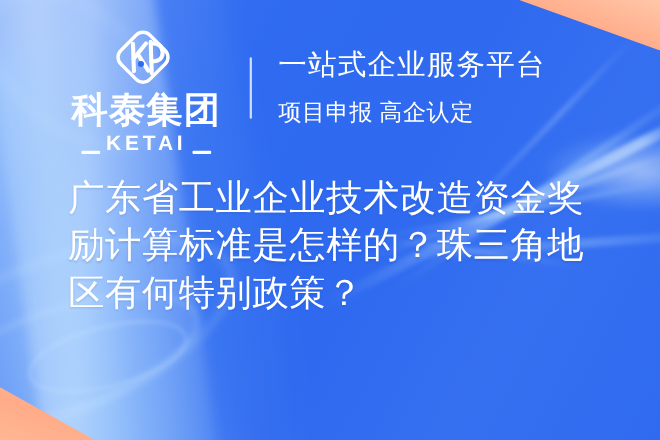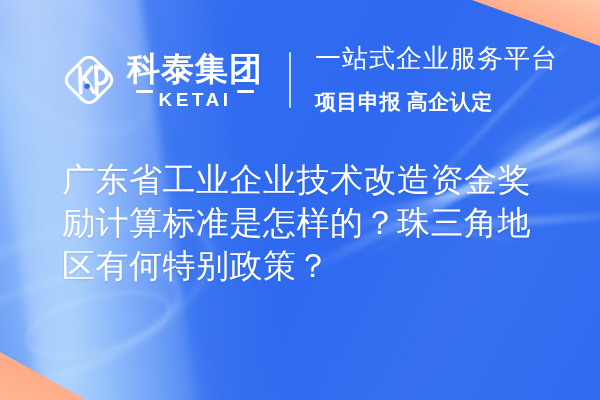--- a/index.html
+++ b/index.html
@@ -240,20 +240,21 @@
     width: 600px;
     height: 72px;
     display: flex;
     align-items: center;
   }
 
   .logo-block {
     display: flex;
     align-items: center;
     margin-left: 58px;
+    flex-direction: column;
   }
 
   .logo-mark {
     width: 62px;
     height: 62px;
     flex: 0 0 auto;
   }
 
   .logo-words {
     margin-left: 7px;
@@ -267,21 +268,21 @@
     font-size: 33px;
     font-weight: 700;
     letter-spacing: 1px;
     line-height: 1;
     font-family: "Liberation Sans", "DejaVu Sans", sans-serif;
     white-space: nowrap;
   }
 
   .logo-en-row {
     display: flex;
-    align-items: flex-start;
+    align-items: flex-end;
     gap: 5px;
     margin-top: 5px;
     width: 100%;
     justify-content: center;
   }
   .logo-dash {
     display: block;
     width: 17px;
     height: 3px;
     background: #ffffff;
@@ -321,21 +322,21 @@
     font-family: "Liberation Sans", "DejaVu Sans", sans-serif;
   }
   .tagline-sub {
     color: #ffffff;
     font-size: 21px;
     line-height: 1.28;
     letter-spacing: 0.5px;
     white-space: nowrap;
     margin-top: 16px;
     font-family: "Liberation Serif", "DejaVu Serif", serif;
-    font-weight: 700;
+    font-weight: 400;
   }
 
   
   .headline {
     position: absolute;
     left: 62px;
     top: 158px;
     width: 500px;
     color: #ffffff;
     font-size: 33px;

